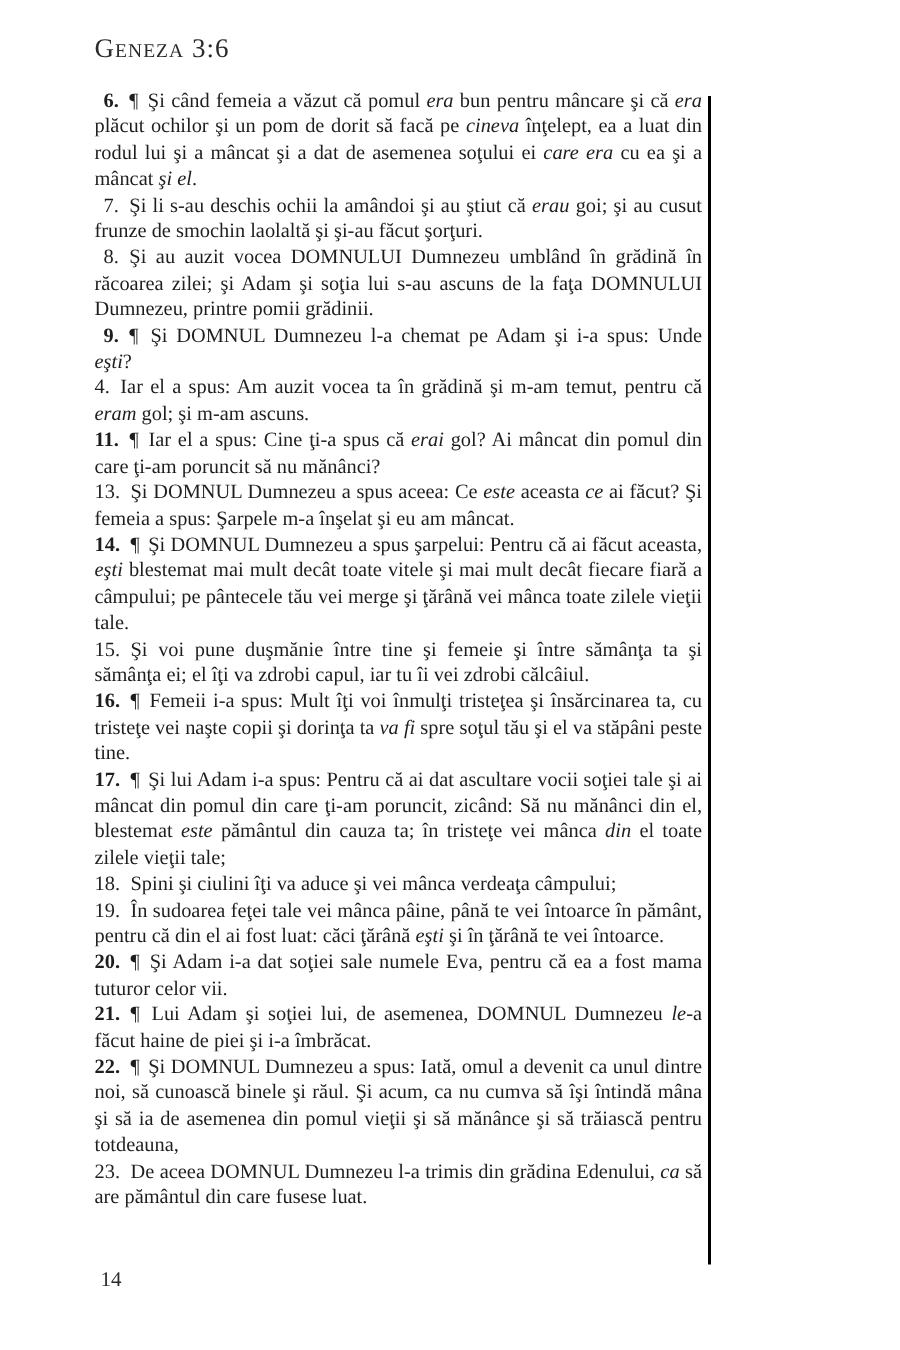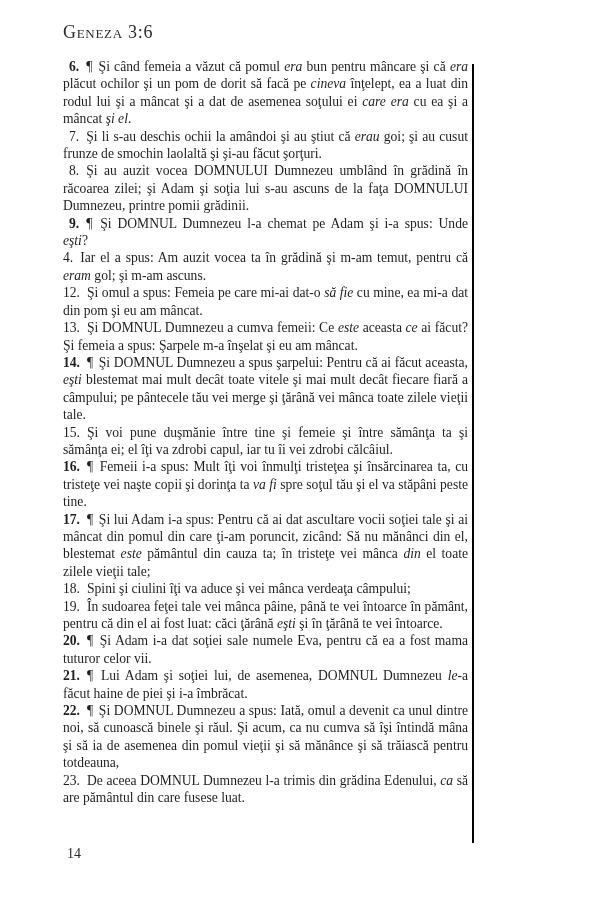--- a/index.html
+++ b/index.html
@@ -77,22 +77,22 @@
 
 <div class="page">
   <div class="running-header">Geneza 3:6</div>
 
   <div class="verse-list">
       <p class="verse single-digit"><span class="verse-number bold">6.</span><span class="num-gap"></span><span class="pilcrow">¶</span> <span>Şi când femeia a văzut că pomul </span><i>era</i><span> bun pentru mâncare şi că </span><i>era</i><span> plăcut ochilor şi un pom de dorit să facă pe </span><i>cineva</i><span> înţelept, ea a luat din rodul lui şi a mâncat şi a dat de asemenea soţului ei </span><i>care era</i><span> cu ea şi a mâncat </span><i>şi el</i><span>.</span></p>
       <p class="verse single-digit"><span class="verse-number">7.</span><span class="num-gap"></span><span>Şi li s-au deschis ochii la amândoi şi au ştiut că </span><i>erau</i><span> goi; şi au cusut frunze de smochin laolaltă şi şi-au făcut şorţuri.</span></p>
       <p class="verse single-digit"><span class="verse-number">8.</span><span class="num-gap"></span><span>Şi au auzit vocea DOMNULUI Dumnezeu umblând în grădină în răcoarea zilei; şi Adam şi soţia lui s-au ascuns de la faţa DOMNULUI Dumnezeu, printre pomii grădinii.</span></p>
       <p class="verse single-digit"><span class="verse-number bold">9.</span><span class="num-gap"></span><span class="pilcrow">¶</span> <span>Şi DOMNUL Dumnezeu l-a chemat pe Adam şi i-a spus: Unde </span><i>eşti</i><span>?</span></p>
       <p class="verse"><span class="verse-number">4.</span><span class="num-gap"></span><span>Iar el a spus: Am auzit vocea ta în grădină şi m-am temut, pentru că </span><i>eram</i><span> gol; şi m-am ascuns.</span></p>
-      <p class="verse"><span class="verse-number">12.</span><span class="num-gap"></span><span>Şi omul a spus: Femeia pe care mi-ai dat-o </span><i>să fie</i><span> cu mine, ea mi-a dat din pom şi eu am mâncat.</span></p>
-      <p class="verse"><span class="verse-number">13.</span><span class="num-gap"></span><span>Şi DOMNUL Dumnezeu a cumva femeii: Ce </span><i>este</i><span> aceasta </span><i>ce</i><span> ai făcut? Şi femeia a spus: Şarpele m-a înşelat şi eu am mâncat.</span></p>
+      <p class="verse"><span class="verse-number bold">11.</span><span class="num-gap"></span><span class="pilcrow">¶</span> <span>Iar el a spus: Cine ţi-a spus că </span><i>erai</i><span> gol? Ai mâncat din pomul din care ţi-am poruncit să nu mănânci?</span></p>
+      <p class="verse"><span class="verse-number">13.</span><span class="num-gap"></span><span>Şi DOMNUL Dumnezeu a spus aceea: Ce </span><i>este</i><span> aceasta </span><i>ce</i><span> ai făcut? Şi femeia a spus: Şarpele m-a înşelat şi eu am mâncat.</span></p>
       <p class="verse"><span class="verse-number bold">14.</span><span class="num-gap"></span><span class="pilcrow">¶</span> <span>Şi DOMNUL Dumnezeu a spus şarpelui: Pentru că ai făcut aceasta, </span><i>eşti</i><span> blestemat mai mult decât toate vitele şi mai mult decât fiecare fiară a câmpului; pe pântecele tău vei merge şi ţărână vei mânca toate zilele vieţii tale.</span></p>
       <p class="verse"><span class="verse-number">15.</span><span class="num-gap"></span><span>Şi voi pune duşmănie între tine şi femeie şi între sămânţa ta şi sămânţa ei; el îţi va zdrobi capul, iar tu îi vei zdrobi călcâiul.</span></p>
       <p class="verse"><span class="verse-number bold">16.</span><span class="num-gap"></span><span class="pilcrow">¶</span> <span>Femeii i-a spus: Mult îţi voi înmulţi tristeţea şi însărcinarea ta, cu tristeţe vei naşte copii şi dorinţa ta </span><i>va fi</i><span> spre soţul tău şi el va stăpâni peste tine.</span></p>
       <p class="verse"><span class="verse-number bold">17.</span><span class="num-gap"></span><span class="pilcrow">¶</span> <span>Şi lui Adam i-a spus: Pentru că ai dat ascultare vocii soţiei tale şi ai mâncat din pomul din care ţi-am poruncit, zicând: Să nu mănânci din el, blestemat </span><i>este</i><span> pământul din cauza ta; în tristeţe vei mânca </span><i>din</i><span> el toate zilele vieţii tale;</span></p>
       <p class="verse"><span class="verse-number">18.</span><span class="num-gap"></span><span>Spini şi ciulini îţi va aduce şi vei mânca verdeaţa câmpului;</span></p>
       <p class="verse"><span class="verse-number">19.</span><span class="num-gap"></span><span>În sudoarea feţei tale vei mânca pâine, până te vei întoarce în pământ, pentru că din el ai fost luat: căci ţărână </span><i>eşti</i><span> şi în ţărână te vei întoarce.</span></p>
       <p class="verse"><span class="verse-number bold">20.</span><span class="num-gap"></span><span class="pilcrow">¶</span> <span>Şi Adam i-a dat soţiei sale numele Eva, pentru că ea a fost mama tuturor celor vii.</span></p>
       <p class="verse"><span class="verse-number bold">21.</span><span class="num-gap"></span><span class="pilcrow">¶</span> <span>Lui Adam şi soţiei lui, de asemenea, DOMNUL Dumnezeu </span><i>le</i><span>-a făcut haine de piei şi i-a îmbrăcat.</span></p>
       <p class="verse"><span class="verse-number bold">22.</span><span class="num-gap"></span><span class="pilcrow">¶</span> <span>Şi DOMNUL Dumnezeu a spus: Iată, omul a devenit ca unul dintre noi, să cunoască binele şi răul. Şi acum, ca nu cumva să îşi întindă mâna şi să ia de asemenea din pomul vieţii şi să mănânce şi să trăiască pentru totdeauna,</span></p>
       <p class="verse"><span class="verse-number">23.</span><span class="num-gap"></span><span>De aceea DOMNUL Dumnezeu l-a trimis din grădina Edenului, </span><i>ca</i><span> să are pământul din care fusese luat.</span></p>

